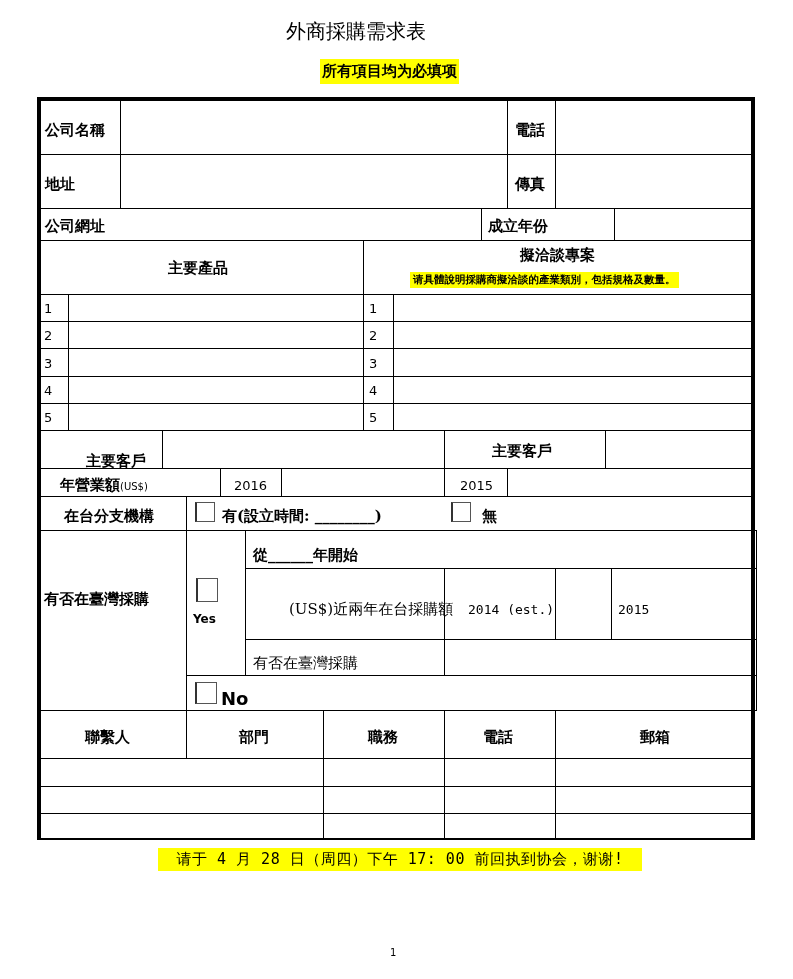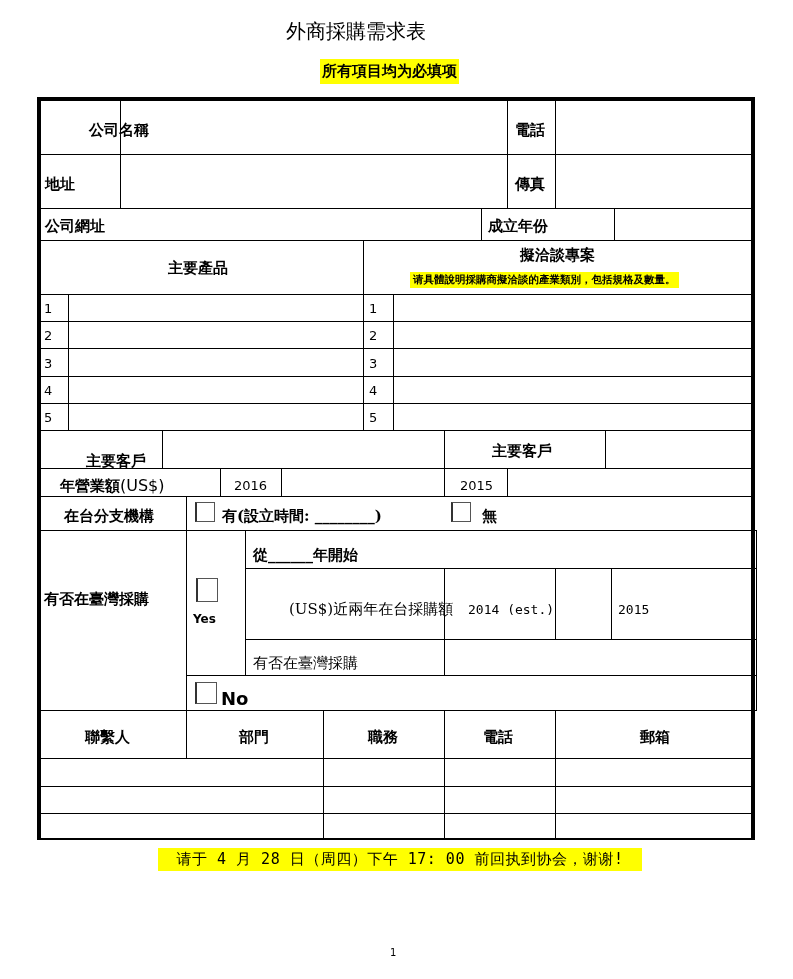--- a/index.html
+++ b/index.html
@@ -73,21 +73,21 @@
 <div class="vl" style="left:186px;top:496px;height:34px;"></div>
 <div class="vl" style="left:186px;top:530px;height:228px;"></div>
 <div class="vl" style="left:245px;top:530px;height:145px;"></div>
 <div class="vl" style="left:444px;top:568px;height:107px;"></div>
 <div class="vl" style="left:555px;top:568px;height:71px;"></div>
 <div class="vl" style="left:611px;top:568px;height:71px;"></div>
 <div class="vl" style="left:323px;top:710px;height:128px;"></div>
 <div class="vl" style="left:444px;top:710px;height:128px;"></div>
 <div class="vl" style="left:555px;top:710px;height:128px;"></div>
 
-<div class="t" style="left:45px;top:121px;margin-left:44px;">公司名稱</div>
+<div class="t" style="left:45px;top:121px;">公司名稱</div>
 <div class="cell-input" style="left:121px;top:101px;width:386px;height:53px;"></div>
 <div class="t" style="left:515px;top:121px;">電話</div>
 <div class="cell-input" style="left:556px;top:101px;width:199px;height:53px;"></div>
 
 <div class="t" style="left:45px;top:175px;">地址</div>
 <div class="cell-input" style="left:121px;top:155px;width:386px;height:53px;"></div>
 <div class="t" style="left:515px;top:175px;">傳真</div>
 <div class="cell-input" style="left:556px;top:155px;width:199px;height:53px;"></div>
 
 <div class="t" style="left:45px;top:217px;">公司網址</div>
@@ -119,21 +119,21 @@
 <div class="cell-input" style="left:394px;top:322px;width:361px;height:26px;"></div>
 <div class="cell-input" style="left:394px;top:349px;width:361px;height:27px;"></div>
 <div class="cell-input" style="left:394px;top:377px;width:361px;height:26px;"></div>
 <div class="cell-input" style="left:394px;top:404px;width:361px;height:26px;"></div>
 
 <div class="t" style="left:86px;top:442px;margin-top:10px;">主要客戶</div>
 <div class="cell-input" style="left:163px;top:431px;width:281px;height:37px;"></div>
 <div class="t" style="left:492px;top:442px;">主要客戶</div>
 <div class="cell-input" style="left:606px;top:431px;width:149px;height:37px;"></div>
 
-<div class="t" style="left:60px;top:476px;"><span>年營業額</span><span class="ts" style="position:static;font-weight:normal;font-size:16px;">(US$)</span></div>
+<div class="t" style="left:60px;top:476px;"><span>年營業額</span><span class="ts" style="position:static;font-weight:normal;font-size:10px;">(US$)</span></div>
 <div class="ts" style="left:234px;top:478px;">2016</div>
 <div class="cell-input" style="left:282px;top:469px;width:162px;height:27px;"></div>
 <div class="ts" style="left:460px;top:478px;">2015</div>
 <div class="cell-input" style="left:508px;top:469px;width:247px;height:27px;"></div>
 
 <div class="t" style="left:64px;top:507px;">在台分支機構</div>
 <div class="cb" style="left:195px;top:502px;"></div>
 <div class="t" style="left:222px;top:507px;">有(設立時間: ________)</div>
 <div class="cb" style="left:451px;top:502px;"></div>
 <div class="t" style="left:482px;top:507px;">無</div>

